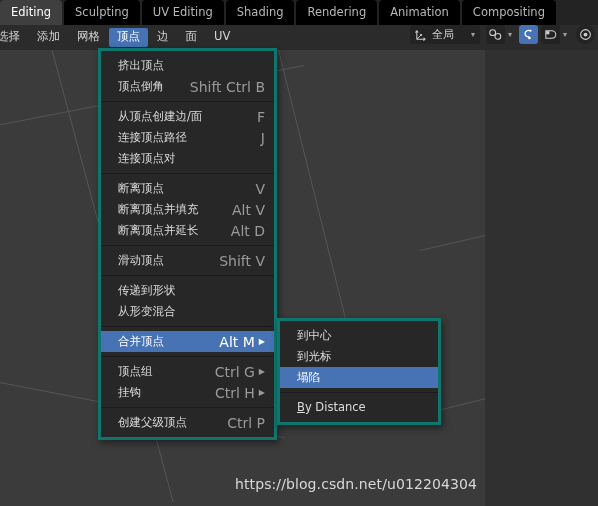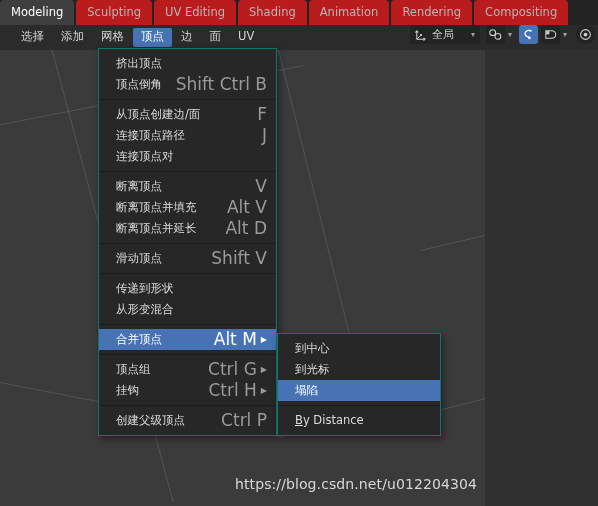--- a/index.html
+++ b/index.html
@@ -17,21 +17,21 @@
     position: absolute; left: 0; top: 0; width: 598px; height: 25px;
     background: #232323;
     display: flex; align-items: stretch;
     overflow: hidden;
   }
   .ws-tab {
     display: flex; align-items: center;
     padding: 0 11px;
     font-size: 11.5px;
     color: #b6b6b6;
-    background: #b91c1c;
+    background: #000000;
     margin-right: 2px;
     white-space: nowrap;
     border-top-left-radius: 4px;
     border-top-right-radius: 4px;
     line-height: 1;
   }
   .ws-tab.active { background: #3f3f3f; color: #ffffff; }
 
   
   .headerbar {
@@ -85,36 +85,36 @@
     position: absolute; right: 8px; bottom: 14px;
     font-size: 14px; color: #d8d8d8;
     letter-spacing: 0.1px;
     white-space: nowrap;
   }
 
   
   .menu {
     position: absolute;
     background: #272727;
-    border: 1px solid #0f766e;
+    border: 3px solid #0f766e;
     box-shadow: 2px 3px 7px rgba(0,0,0,0.45);
     padding: 4px 0;
   }
   #vertex-menu { left: 98px; top: 48px; width: 179px; }
-  #merge-submenu { left: 277px; top: 333px; width: 164px; }
+  #merge-submenu { left: 277px; top: 318px; width: 164px; }
 
   .mi {
     position: relative;
     height: 21px;
     display: flex; align-items: center;
     padding: 0 9px 0 17px;
     white-space: nowrap;
   }
   .mi .lbl { font-size: 11.5px; color: #dcdcdc; line-height: 1; }
-  .mi .sc  { font-size: 17px; color: #9a9a9a; margin-left: auto; line-height: 1; }
+  .mi .sc  { font-size: 14px; color: #9a9a9a; margin-left: auto; line-height: 1; }
   .mi .arrow { font-size: 8px; color: #9a9a9a; margin-left: 4px; line-height: 1; }
   .mi.sel { background: #4772b3; }
   .mi.sel .lbl, .mi.sel .sc, .mi.sel .arrow { color: #ffffff; }
   .msep { height: 1px; background: #1b1b1b; margin: 4px 0; }
   .ul { text-decoration: underline; }
 </style>
 </head>
 <body>
 
 <div id="app">
@@ -126,44 +126,44 @@
     <div class="gridline" style="left:430px; top:362px; width:190px; transform:rotate(-14deg);"></div>
     <div class="gridline" style="left:-10px; top:330px; width:300px; transform:rotate(11deg);"></div>
     <div class="gridline" style="left:52px; top:-2px; width:470px; transform:rotate(75deg);"></div>
     <div class="gridline" style="left:420px; top:200px; width:120px; transform:rotate(-13deg);"></div>
 
     <div class="watermark">https://blog.csdn.net/u012204304</div>
   </div>
 
   <div class="topbar" id="topbar">
       <div class="ws-tab active">
-        <span>Modeling</span>
+        <span>Editing</span>
       </div>
       <div class="ws-tab">
         <span>Sculpting</span>
       </div>
       <div class="ws-tab">
         <span>UV Editing</span>
       </div>
       <div class="ws-tab">
         <span>Shading</span>
       </div>
       <div class="ws-tab">
+        <span>Rendering</span>
+      </div>
+      <div class="ws-tab">
         <span>Animation</span>
       </div>
       <div class="ws-tab">
-        <span>Rendering</span>
-      </div>
-      <div class="ws-tab">
         <span>Compositing</span>
       </div>
     </div>
 
   <div class="headerbar">
-    <div id="header-menus" style="display:flex;align-items:center;padding-left:0;margin-left:24px;">
+    <div id="header-menus" style="display:flex;align-items:center;padding-left:0;">
         <div class="menu-btn" style="margin-left: -11px;"><span>选择</span></div>
         <div class="menu-btn"><span>添加</span></div>
         <div class="menu-btn"><span>网格</span></div>
         <div class="menu-btn active"><span>顶点</span></div>
         <div class="menu-btn"><span>边</span></div>
         <div class="menu-btn"><span>面</span></div>
         <div class="menu-btn"><span>UV</span></div>
       </div>
   </div>
 

